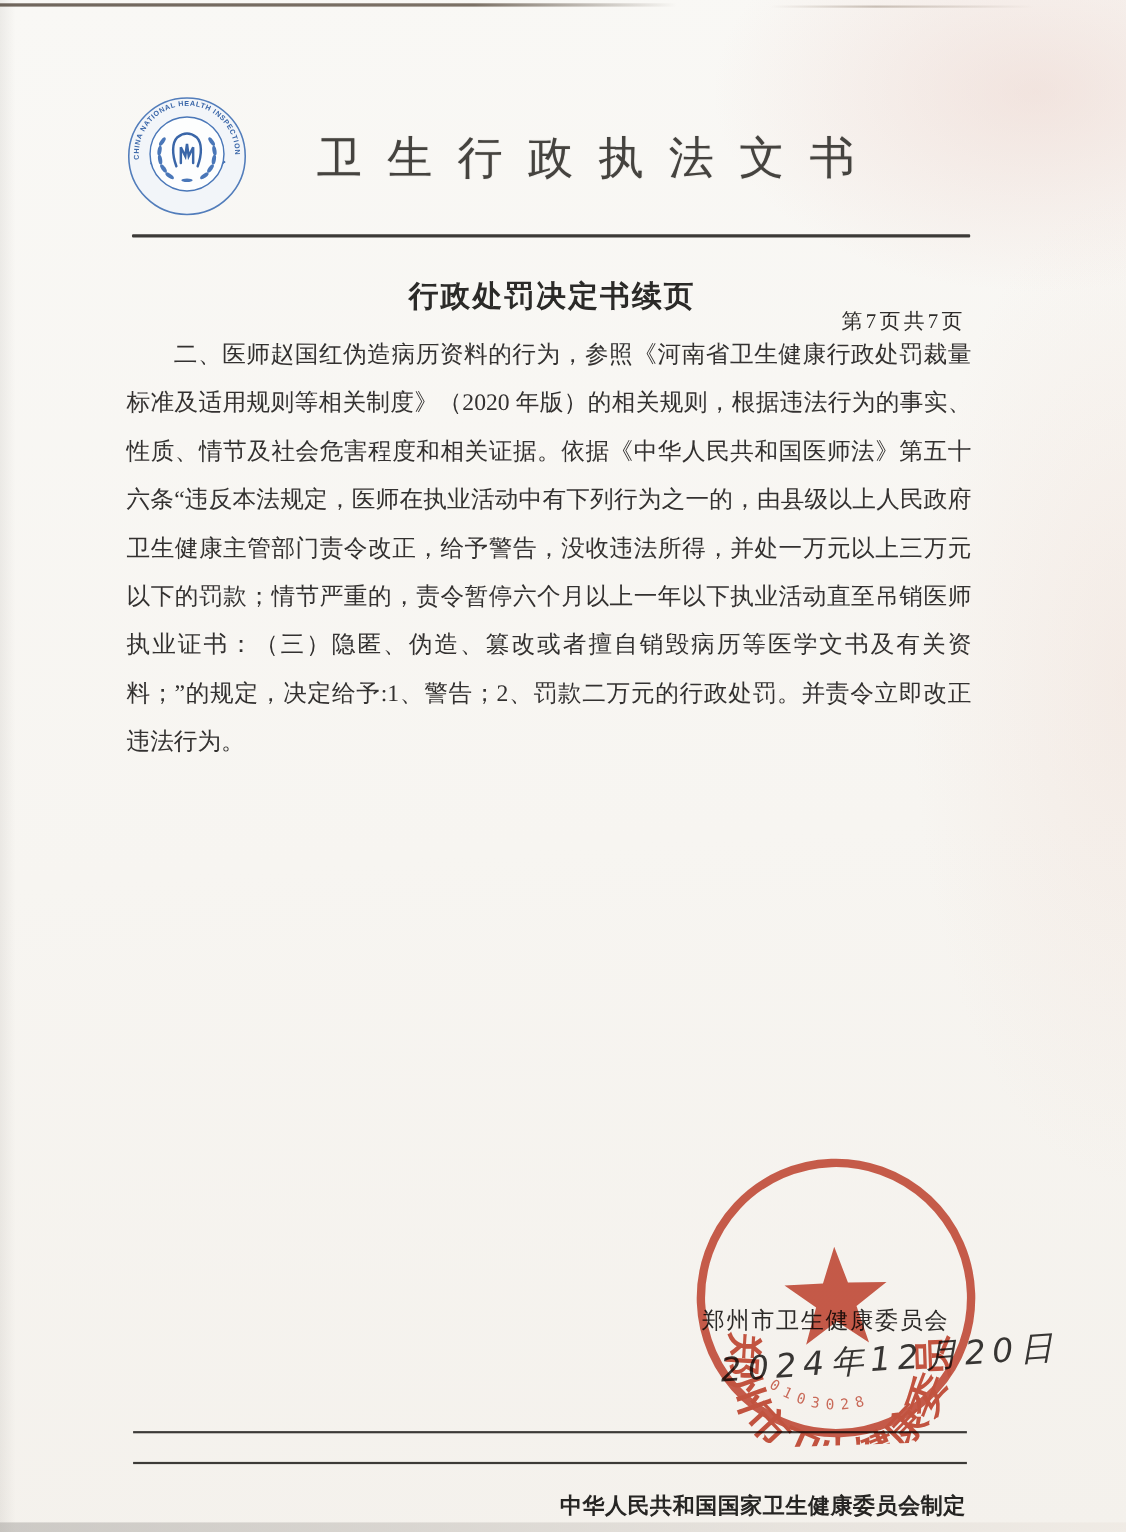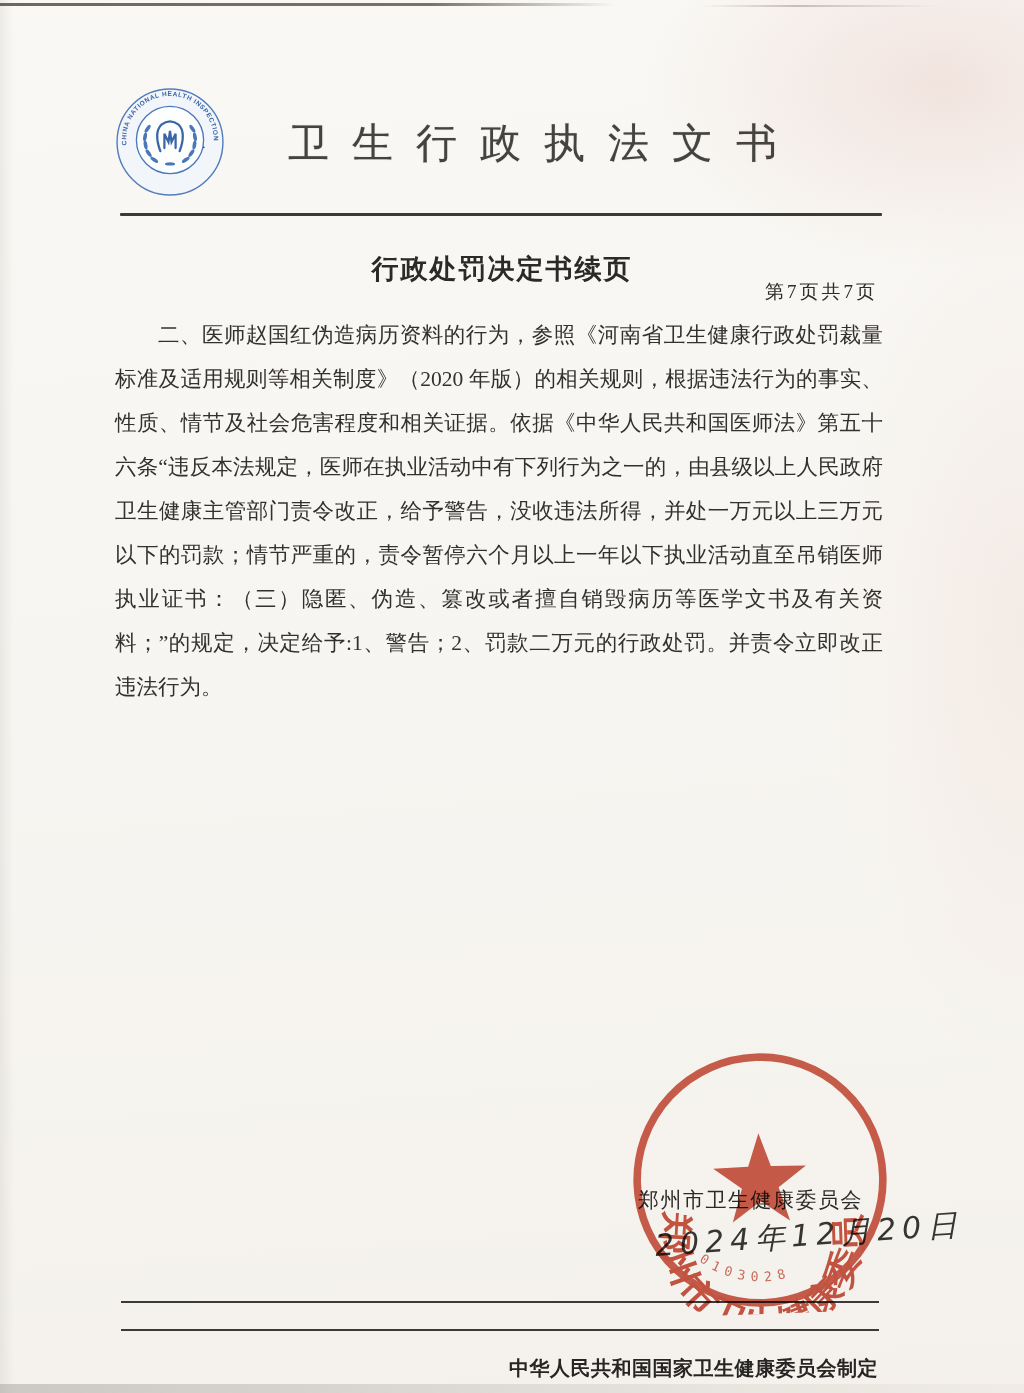--- a/index.html
+++ b/index.html
@@ -47,21 +47,21 @@
     position: absolute; left: 0; right: 20px; top: 227px;
     text-align: center; font-family: "Liberation Sans", "DejaVu Sans", sans-serif;
     font-size: 27px; font-weight: 700; letter-spacing: 2px; color: #2b2a28; margin-top: 24px;
   }
   .page-no {
     position: absolute; top: 279px; right: 146px;
     font-size: 19px; letter-spacing: 3px; color: #2e2c2a;
     font-family: Liberation Serif, serif;
   }
   .body-text {
-    position: absolute; left: 115px; top: 313px; width: 768px;
+    position: absolute; left: 115px; top: 300px; width: 768px;
     font-size: 21.5px; line-height: 44px; text-align: justify;
     color: #333130;
   }
   .body-text p { text-indent: 2em; margin: 0; }
   .sig-agency {
     position: absolute; left: 638px; top: 1186px;
     font-size: 21px; letter-spacing: 1.5px; color: #2c2a28; z-index: 1;
   }
   .sig-date {
     position: absolute; left: 655px; top: 1226px;

